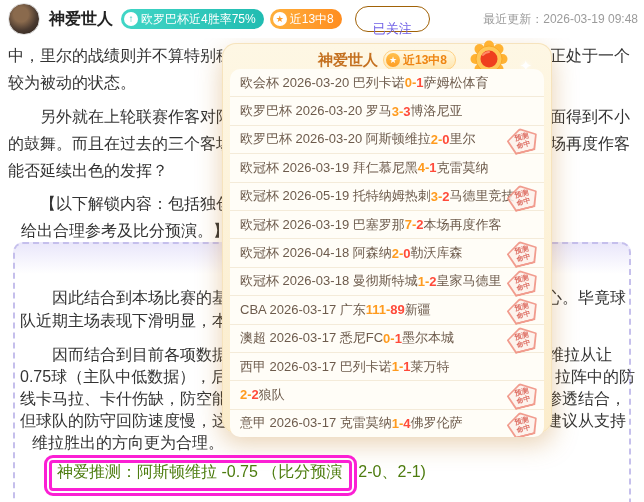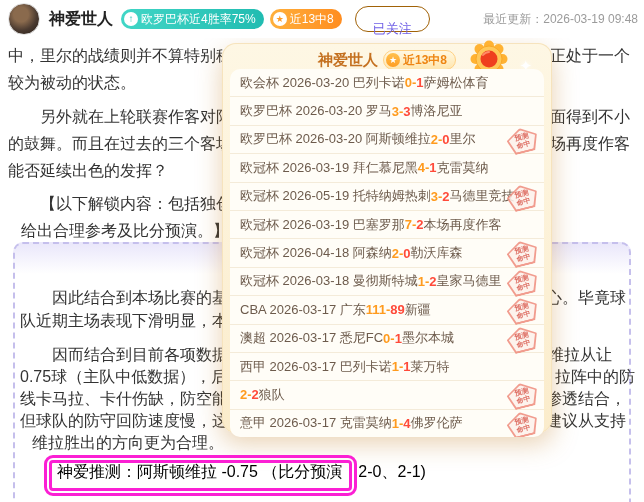--- a/index.html
+++ b/index.html
@@ -33,21 +33,21 @@
   
   .box-cap{position:absolute;left:13px;top:242px;width:618px;height:32px;z-index:1;
            border-radius:10px 10px 0 0;background:linear-gradient(180deg,#e9e6fa,rgba(255,255,255,0));}
   .locked-box{position:absolute;left:13px;top:242px;width:614px;height:290px;z-index:1;
               border:2px dashed #c5bfec;border-bottom:none;border-radius:10px;}
 
   
   .hibox{position:absolute;left:49px;top:460px;width:297px;height:25px;z-index:5;
          border:3px solid #fb1fd4;outline:3px solid #fb1fd4;outline-offset:2px;border-radius:4px;
          background:transparent;}
-  .pred{position:absolute;left:57px;top:462px;font-size:16px;color:#000000;z-index:4;white-space:nowrap;}
+  .pred{position:absolute;left:57px;top:462px;font-size:16px;color:#4d7c0f;z-index:4;white-space:nowrap;}
 
   
   .popup{position:absolute;left:222px;top:43px;width:330px;height:390px;z-index:4;border-radius:14px;
          background:linear-gradient(180deg,#fef7e4,#fbeccb);
          box-shadow:0 10px 26px rgba(190,120,30,.35), inset 0 0 0 1px #f6e3bd;}
   .p-head{position:absolute;top:7px;left:0;width:100%;display:flex;justify-content:center;
           align-items:center;gap:5px;}
   .p-title{font-size:15px;font-weight:700;color:#c4701f;}
   .p-badge{display:inline-flex;align-items:center;height:18px;padding:0 8px 0 2px;border-radius:10px;
            background:linear-gradient(180deg,#fff8e2,#ffe6ae);border:1px solid #ffd184;

